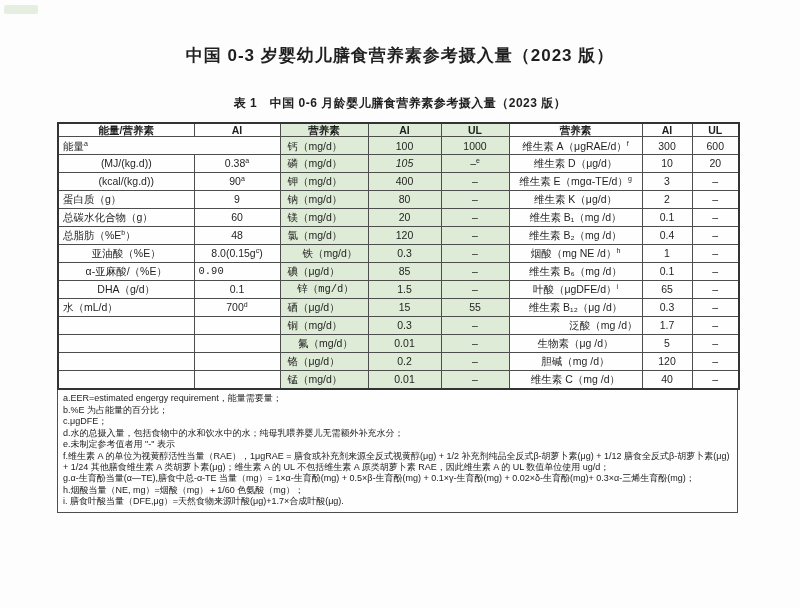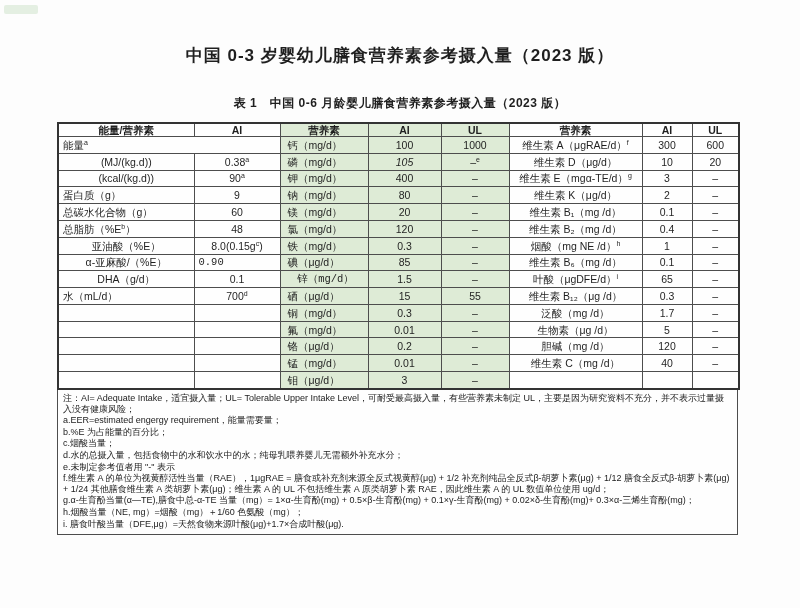--- a/index.html
+++ b/index.html
@@ -131,21 +131,21 @@
             <td class="green" style="text-align: left; padding-left: 7px;">氯（mg/d）</td>
             <td class="green" style="text-align: center;">120</td>
             <td class="green" style="text-align: center;">–</td>
             <td style="text-align: center;">维生素 B₂（mg /d）</td>
             <td style="text-align: center;">0.4</td>
             <td style="text-align: center;">–</td>
           </tr>
           <tr>
             <td style="text-align: center;">亚油酸（%E）</td>
             <td style="text-align: center;">8.0(0.15g<sup>c</sup>)</td>
-            <td class="green" style="text-align: left; padding-left: 7px;">铁（mg/d）</td>
+            <td class="green" style="text-align: left; padding-left: 22px;">铁（mg/d）</td>
             <td class="green" style="text-align: center;">0.3</td>
             <td class="green" style="text-align: center;">–</td>
             <td style="text-align: center;">烟酸（mg NE /d）<sup>h</sup></td>
             <td style="text-align: center;">1</td>
             <td style="text-align: center;">–</td>
           </tr>
           <tr>
             <td style="text-align: center;">α-亚麻酸/（%E）</td>
             <td style=" font-family: Liberation Mono, monospace;">0.90</td>
             <td class="green" style="text-align: left; padding-left: 7px;">碘（μg/d）</td>
@@ -174,28 +174,28 @@
             <td style="text-align: center;">维生素 B₁₂（μg /d）</td>
             <td style="text-align: center;">0.3</td>
             <td style="text-align: center;">–</td>
           </tr>
           <tr>
             <td style="text-align: left;"></td>
             <td style="text-align: center;"></td>
             <td class="green" style="text-align: left; padding-left: 7px;">铜（mg/d）</td>
             <td class="green" style="text-align: center;">0.3</td>
             <td class="green" style="text-align: center;">–</td>
-            <td style="text-align: center;">泛酸（mg /d）</td>
+            <td style="text-align: right;">泛酸（mg /d）</td>
             <td style="text-align: center;">1.7</td>
             <td style="text-align: center;">–</td>
           </tr>
           <tr>
             <td style="text-align: left;"></td>
             <td style="text-align: center;"></td>
-            <td class="green" style="text-align: left; padding-left: 7px;">氟（mg/d）</td>
+            <td class="green" style="text-align: center; padding-left: 7px;">氟（mg/d）</td>
             <td class="green" style="text-align: center;">0.01</td>
             <td class="green" style="text-align: center;">–</td>
             <td style="text-align: center;">生物素（μg /d）</td>
             <td style="text-align: center;">5</td>
             <td style="text-align: center;">–</td>
           </tr>
           <tr>
             <td style="text-align: left;"></td>
             <td style="text-align: center;"></td>
             <td class="green" style="text-align: left; padding-left: 7px;">铬（μg/d）</td>
@@ -208,38 +208,27 @@
           <tr>
             <td style="text-align: left;"></td>
             <td style="text-align: center;"></td>
             <td class="green" style="text-align: left; padding-left: 7px;">锰（mg/d）</td>
             <td class="green" style="text-align: center;">0.01</td>
             <td class="green" style="text-align: center;">–</td>
             <td style="text-align: center;">维生素 C（mg /d）</td>
             <td style="text-align: center;">40</td>
             <td style="text-align: center;">–</td>
           </tr>
-          <tr>
-            <td style="text-align: left;"></td>
-            <td style="text-align: center;"></td>
-            <td class="green" style="text-align: left; padding-left: 7px;">钼（μg/d）</td>
-            <td class="green" style="text-align: center;">3</td>
-            <td class="green" style="text-align: center;">–</td>
-            <td style="text-align: center;"></td>
-            <td style="text-align: center;"></td>
-            <td style="text-align: center;"></td>
-          </tr>
         </tbody>
     </table>
 
     <div class="footnotes">
-        <div class="fn">注：AI= Adequate Intake，适宜摄入量；UL= Tolerable Upper Intake Level，可耐受最高摄入量，有些营养素未制定 UL，主要是因为研究资料不充分，并不表示过量摄入没有健康风险；</div>
         <div class="fn">a.EER=estimated engergy requirement，能量需要量；</div>
         <div class="fn">b.%E 为占能量的百分比；</div>
-        <div class="fn">c.烟酸当量；</div>
+        <div class="fn">c.μgDFE；</div>
         <div class="fn">d.水的总摄入量，包括食物中的水和饮水中的水；纯母乳喂养婴儿无需额外补充水分；</div>
         <div class="fn">e.未制定参考值者用 "-" 表示</div>
         <div class="fn">f.维生素 A 的单位为视黄醇活性当量（RAE），1μgRAE = 膳食或补充剂来源全反式视黄醇(μg) + 1/2 补充剂纯品全反式β-胡萝卜素(μg) + 1/12 膳食全反式β-胡萝卜素(μg) + 1/24 其他膳食维生素 A 类胡萝卜素(μg)；维生素 A 的 UL 不包括维生素 A 原类胡萝卜素 RAE，因此维生素 A 的 UL 数值单位使用 ug/d；</div>
         <div class="fn">g.α-生育酚当量(α—TE),膳食中总-α-TE 当量（mg）= 1×α-生育酚(mg) + 0.5×β-生育酚(mg) + 0.1×γ-生育酚(mg) + 0.02×δ-生育酚(mg)+ 0.3×α-三烯生育酚(mg)；</div>
         <div class="fn">h.烟酸当量（NE, mg）=烟酸（mg）＋1/60 色氨酸（mg）；</div>
         <div class="fn">i. 膳食叶酸当量（DFE,μg）=天然食物来源叶酸(μg)+1.7×合成叶酸(μg).</div>
       </div>
   </div>
 </div>
 

